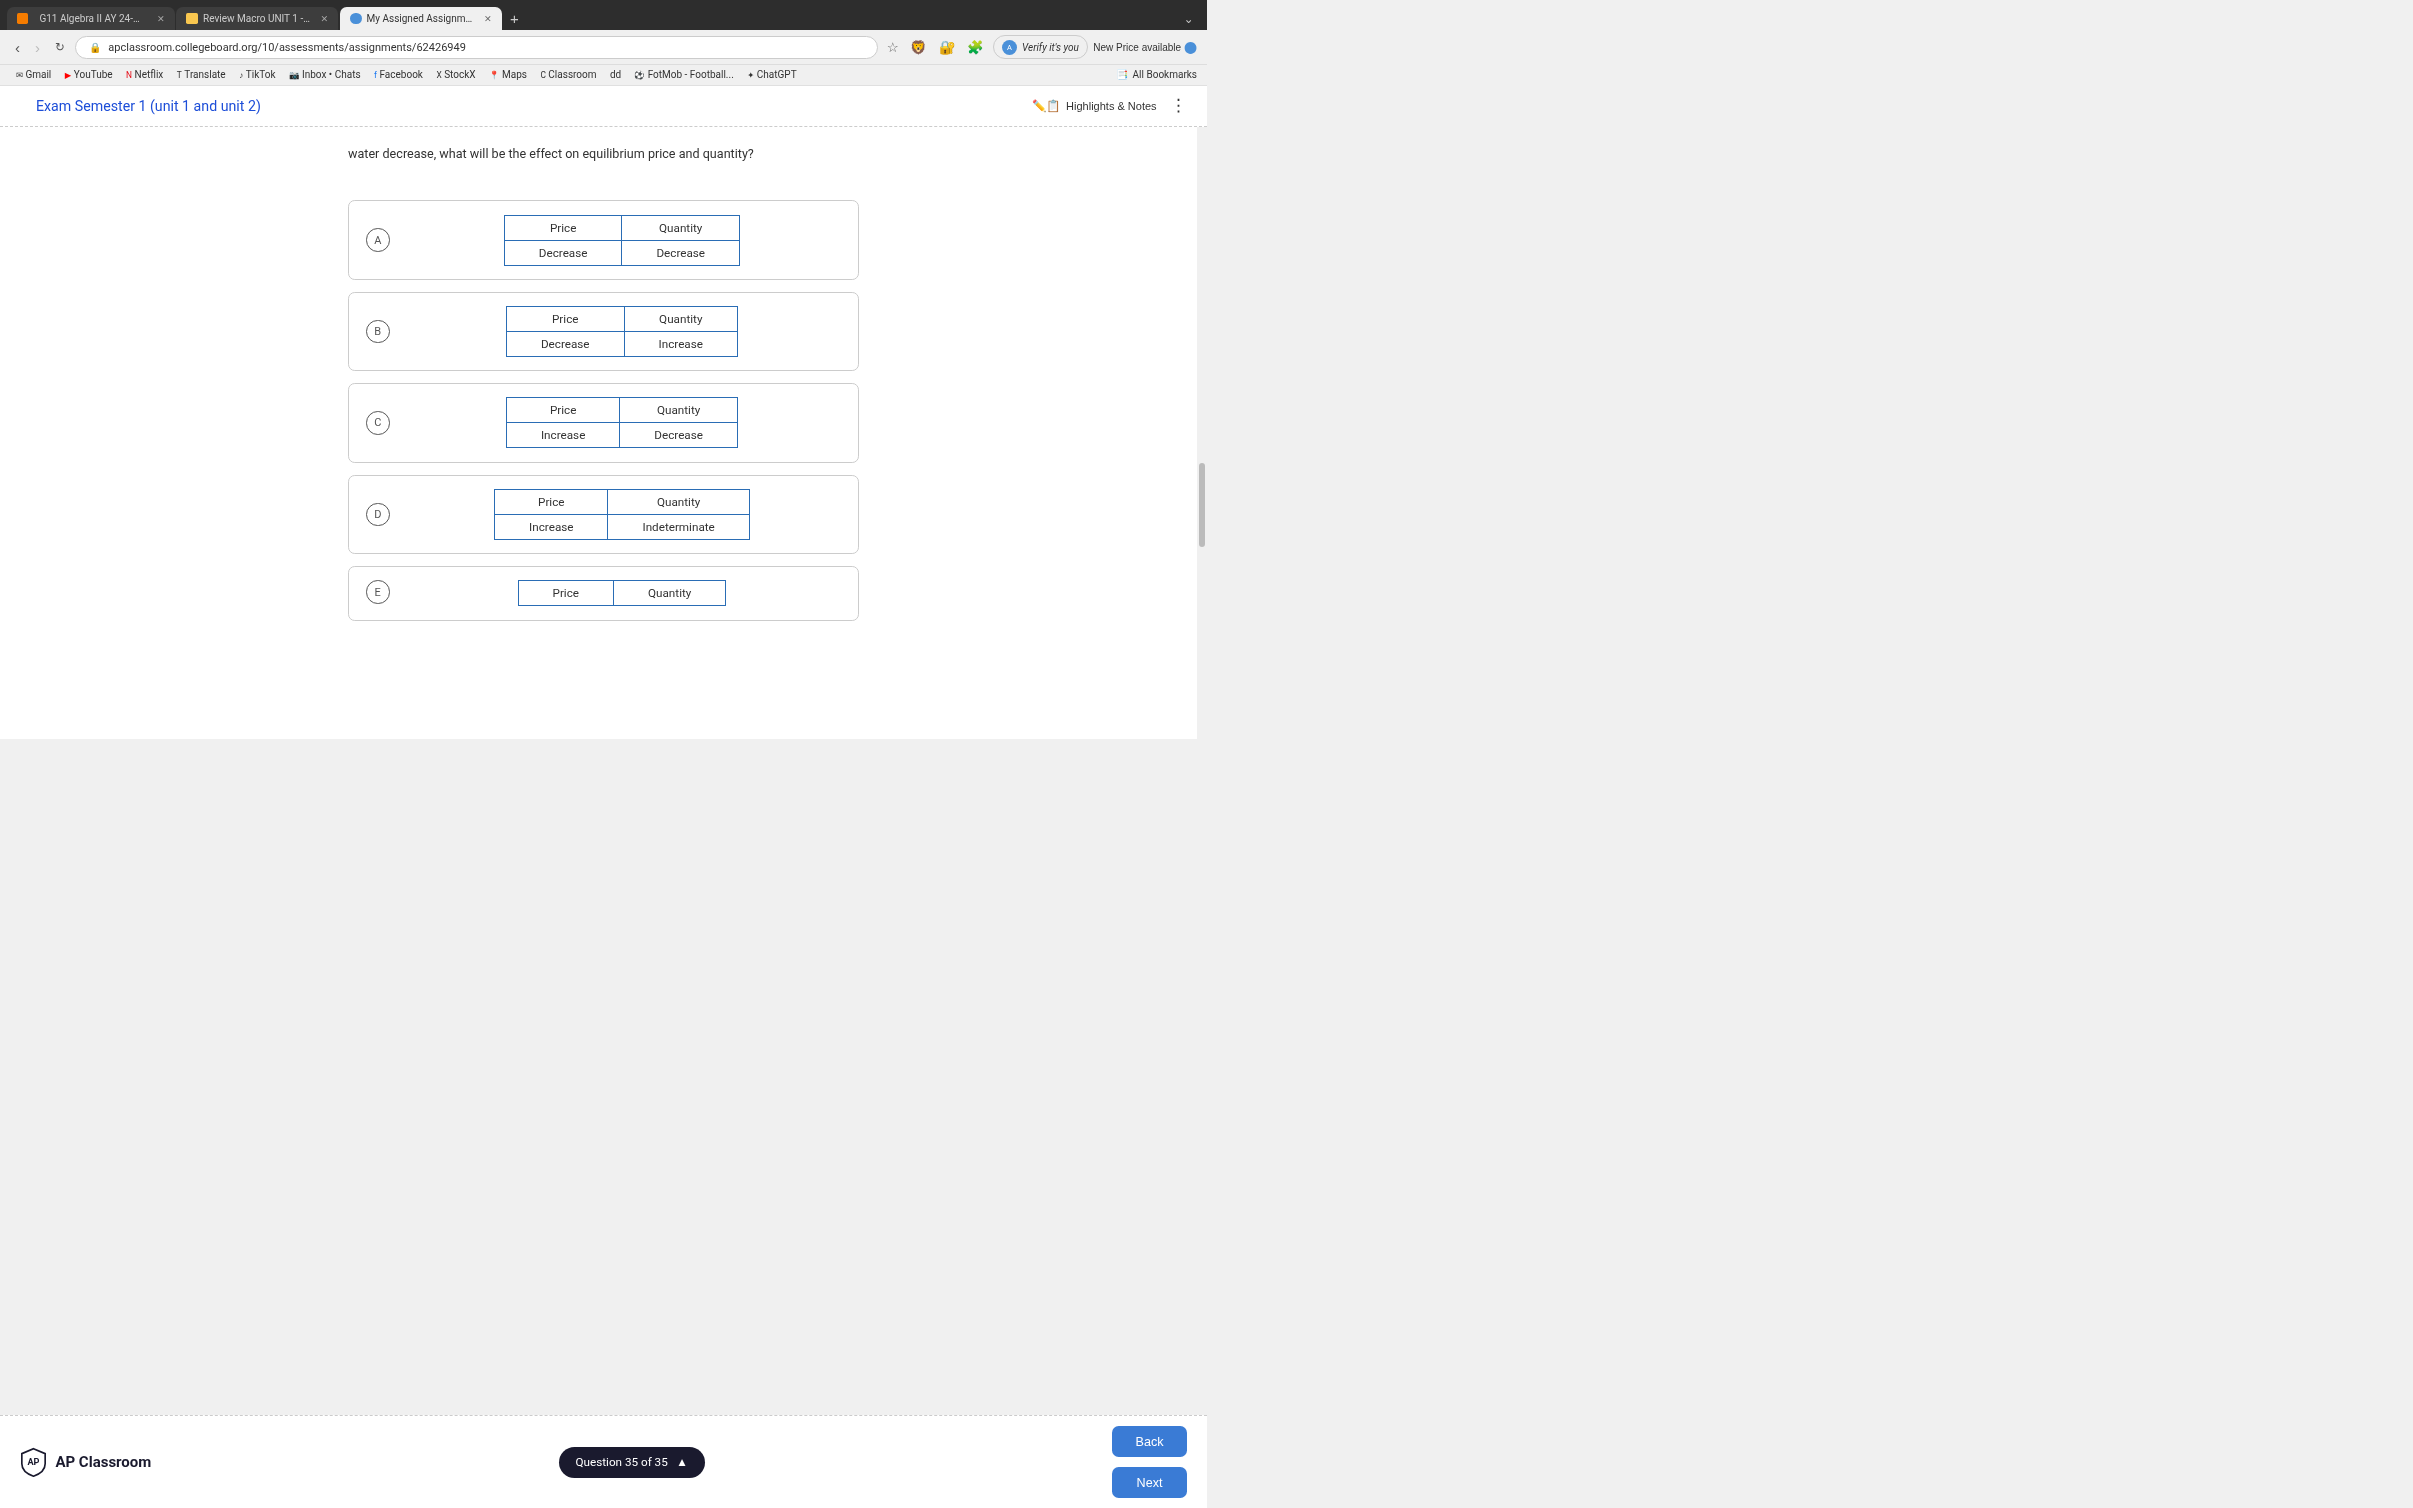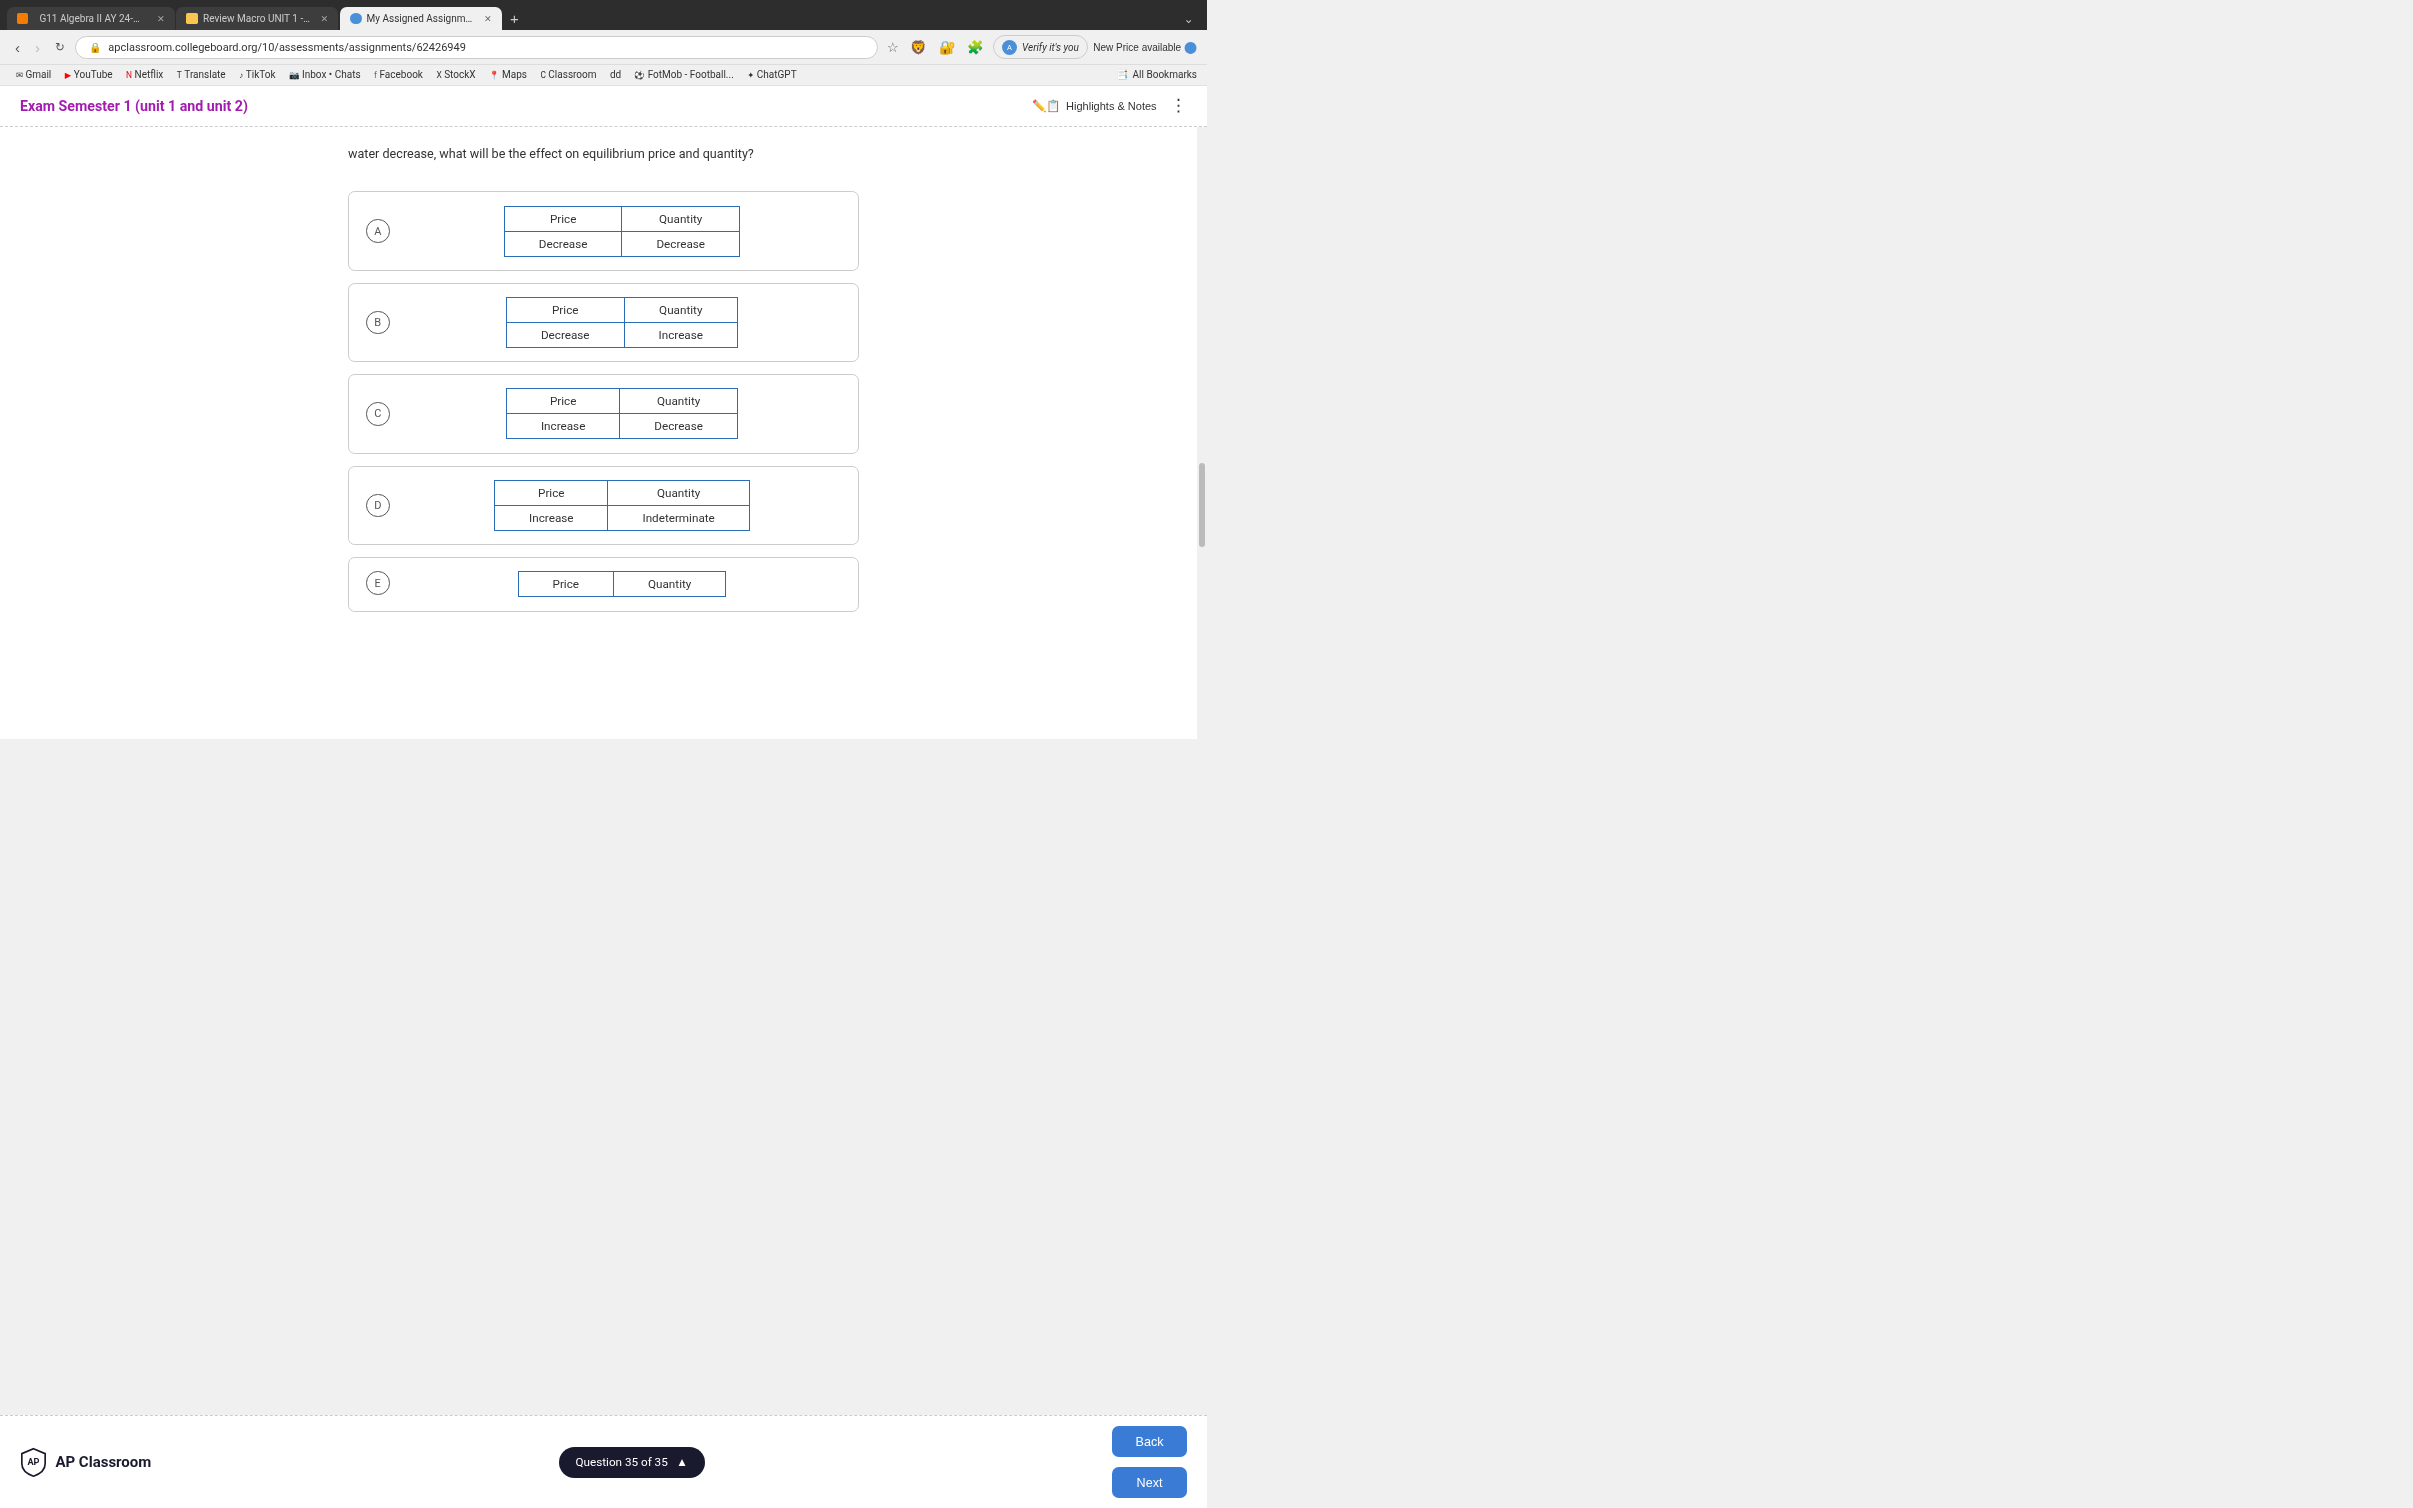--- a/index.html
+++ b/index.html
@@ -107,34 +107,34 @@
     <div style="margin-left:auto;font-size:10px;color:#333;cursor:pointer;display:flex;align-items:center;gap:3.4px;white-space:nowrap;">
       <span>📑</span>
       <span>All Bookmarks</span>
     </div>
   </div>
 </div>
 
 <div style="background:white;display:flex;flex-direction:column;height:calc(754px - 101px);">
 
   <div style="display:flex;align-items:center;justify-content:space-between;padding:11.7px 20px;border-bottom:1.7px dashed #ccc;">
-    <span style="font-size:14.2px;font-weight:700;color:#a21caf;">Exam Semester 1 (unit 1 and unit 2)</span>
+    <span style="font-size:14.2px;font-weight:400;color:#1d4ed8;margin-left:16px;">Exam Semester 1 (unit 1 and unit 2)</span>
     <div style="display:flex;align-items:center;gap:13.4px;">
       <button style="display:flex;align-items:center;gap:5px;font-size:11px;color:#333;cursor:pointer;background:none;border:none;">
         <span style="font-size:11.7px;">✏️📋</span>
         <span>Highlights &amp; Notes</span>
       </button>
       <button style="background:none;border:none;cursor:pointer;color:#333;font-size:17px;line-height:1;">⋮</button>
     </div>
   </div>
 
   <div style="flex:1;overflow-y:auto;padding:17px 0;position:relative;">
     <div style="max-width:545px;margin:0 auto;padding:0 17px;">
 
-      <p style="font-size:12.6px;color:#333;margin-bottom:27px;line-height:1.6;">water decrease, what will be the effect on equilibrium price and quantity?</p>
+      <p style="font-size:12.6px;color:#333;margin-bottom:36px;line-height:1.6;">water decrease, what will be the effect on equilibrium price and quantity?</p>
 
       <div style="border:0.8px solid #ccc;border-radius:6.7px;padding:13.4px 17px;margin-bottom:11.7px;cursor:pointer;display:flex;align-items:center;gap:13.4px;">
         <div style="width:23.5px;height:23.5px;border-radius:50%;border:1.3px solid #555;display:flex;align-items:center;justify-content:center;font-size:11px;color:#555;flex-shrink:0;">A</div>
         <div style="flex:1;display:flex;justify-content:center;">
           <table style="border-collapse:collapse;">
             <tbody>
                 <tr>
               <th style="border:0.8px solid #2a6db5;padding:5px 34px;text-align:center;font-size:11.7px;color:#333;font-weight:normal;">Price</th>
               <th style="border:0.8px solid #2a6db5;padding:5px 34px;text-align:center;font-size:11.7px;color:#333;font-weight:normal;">Quantity</th>
             </tr>

